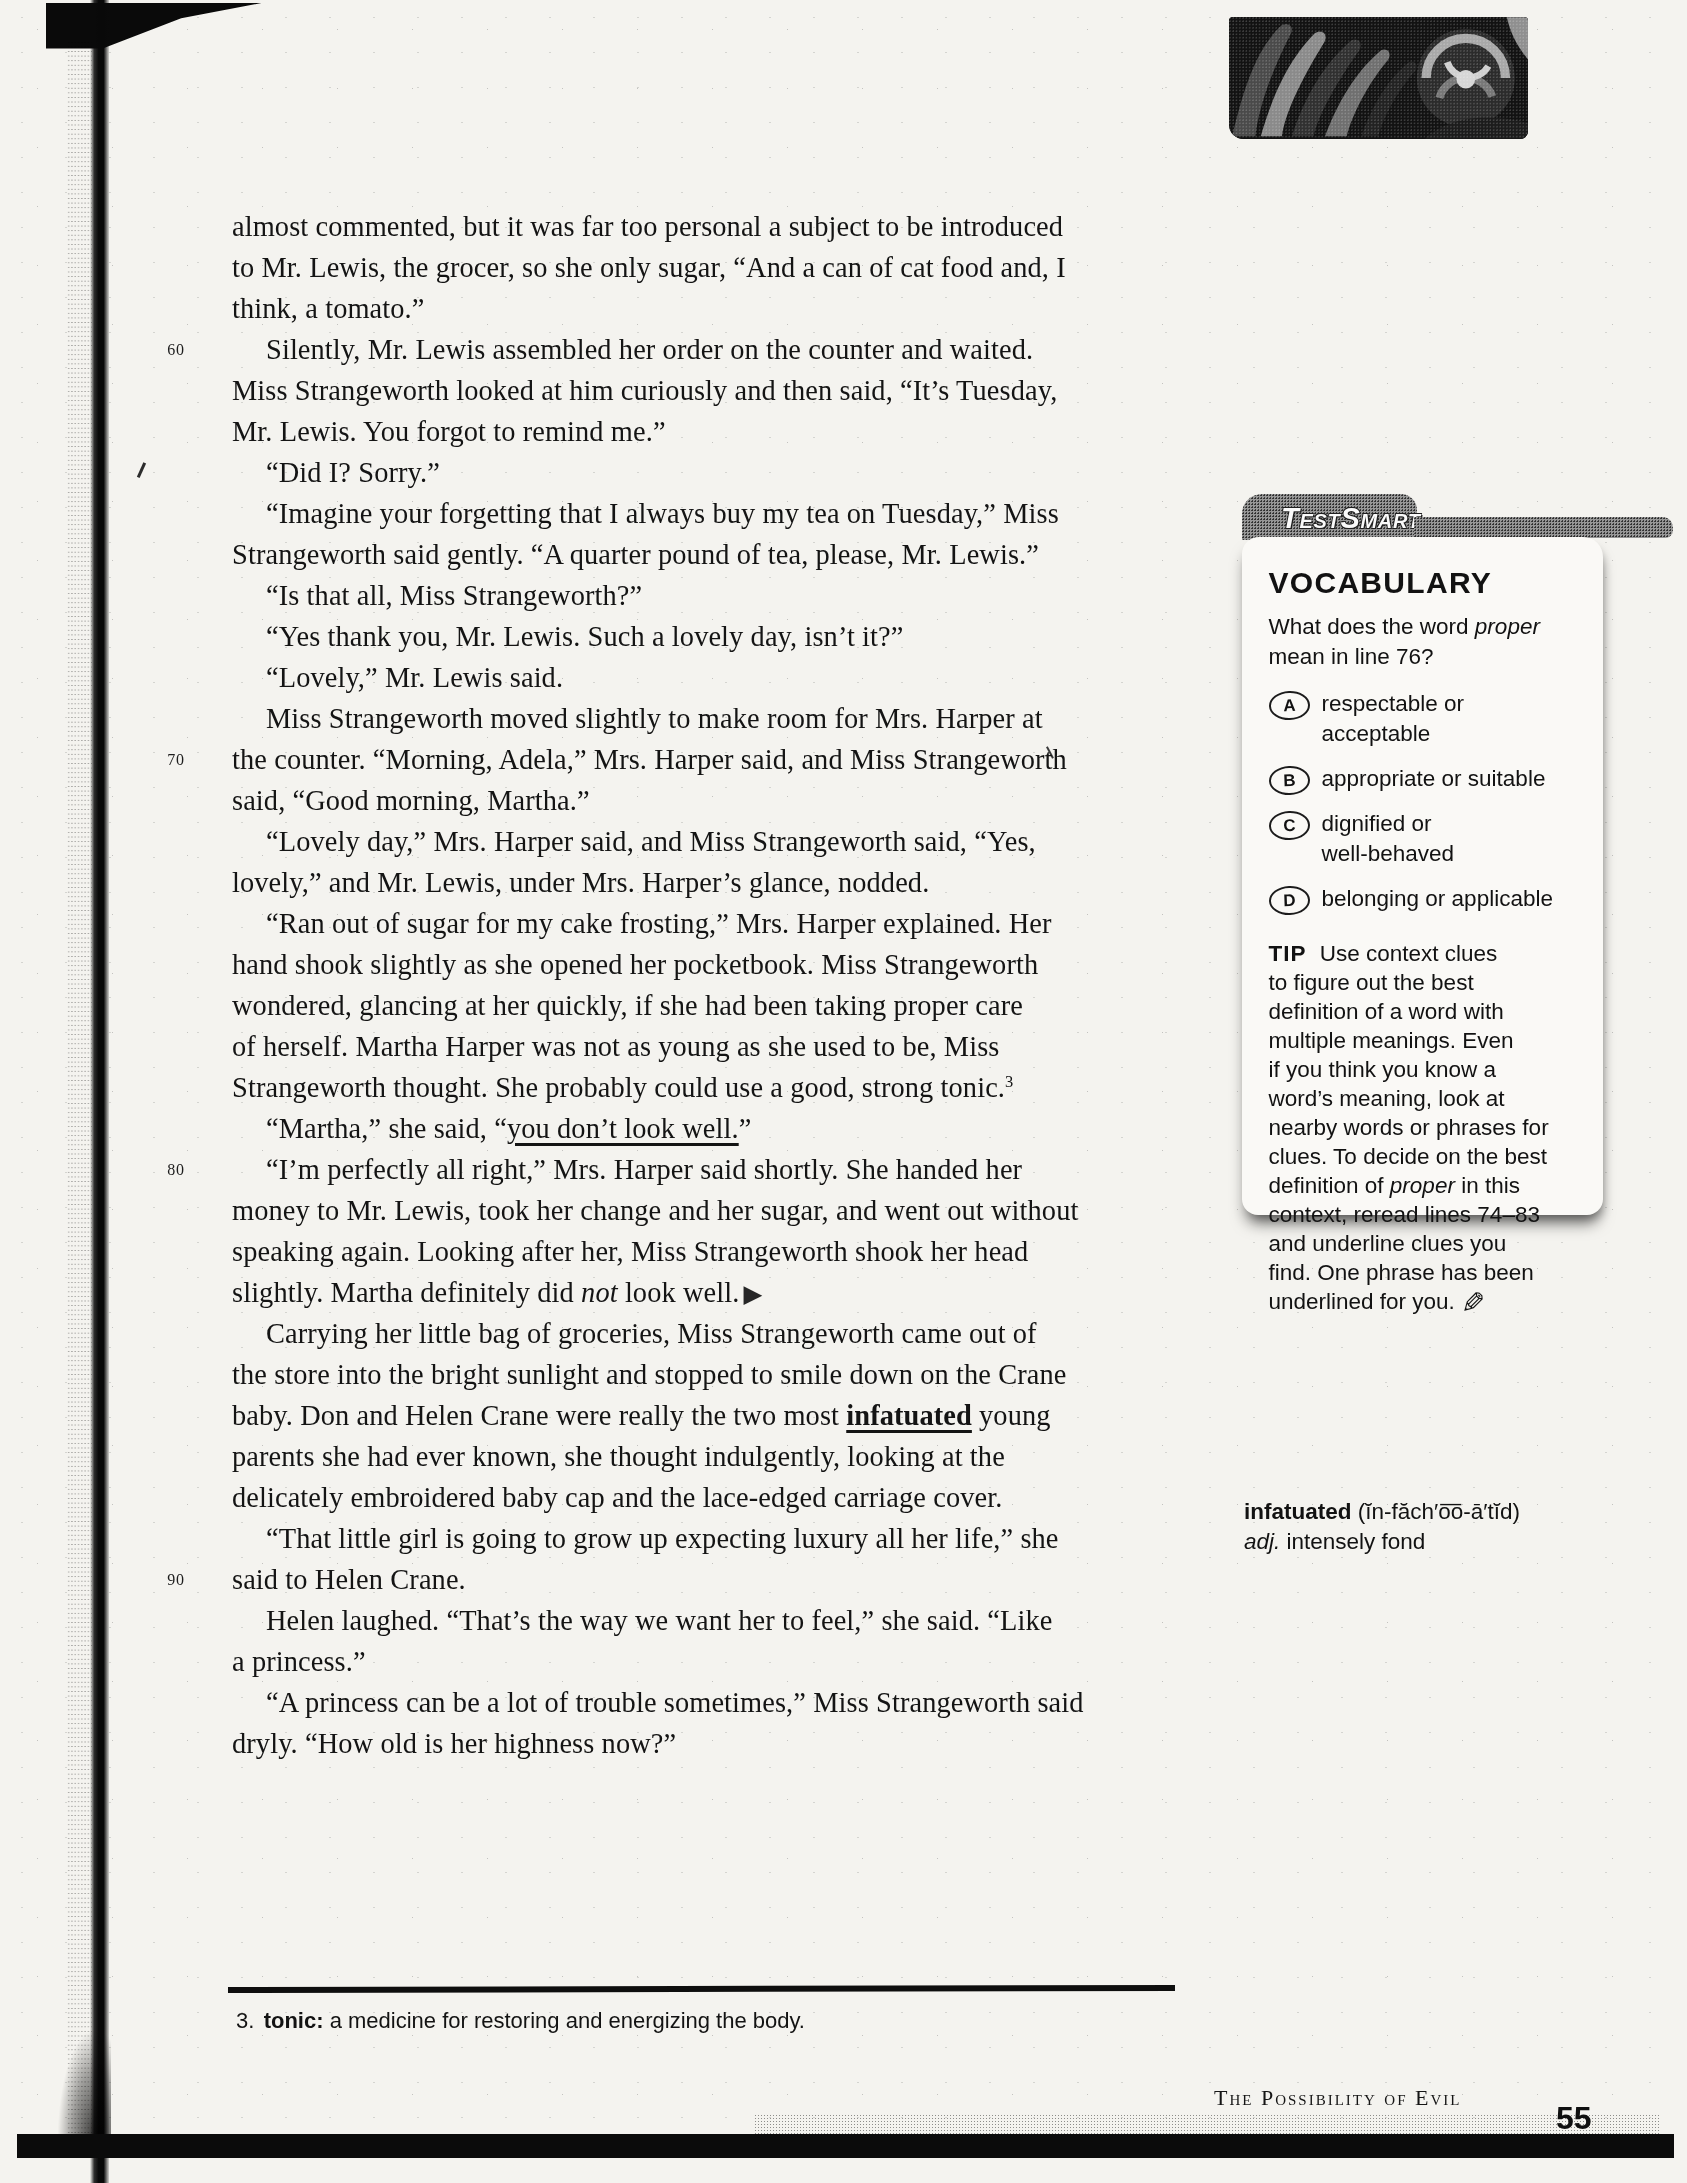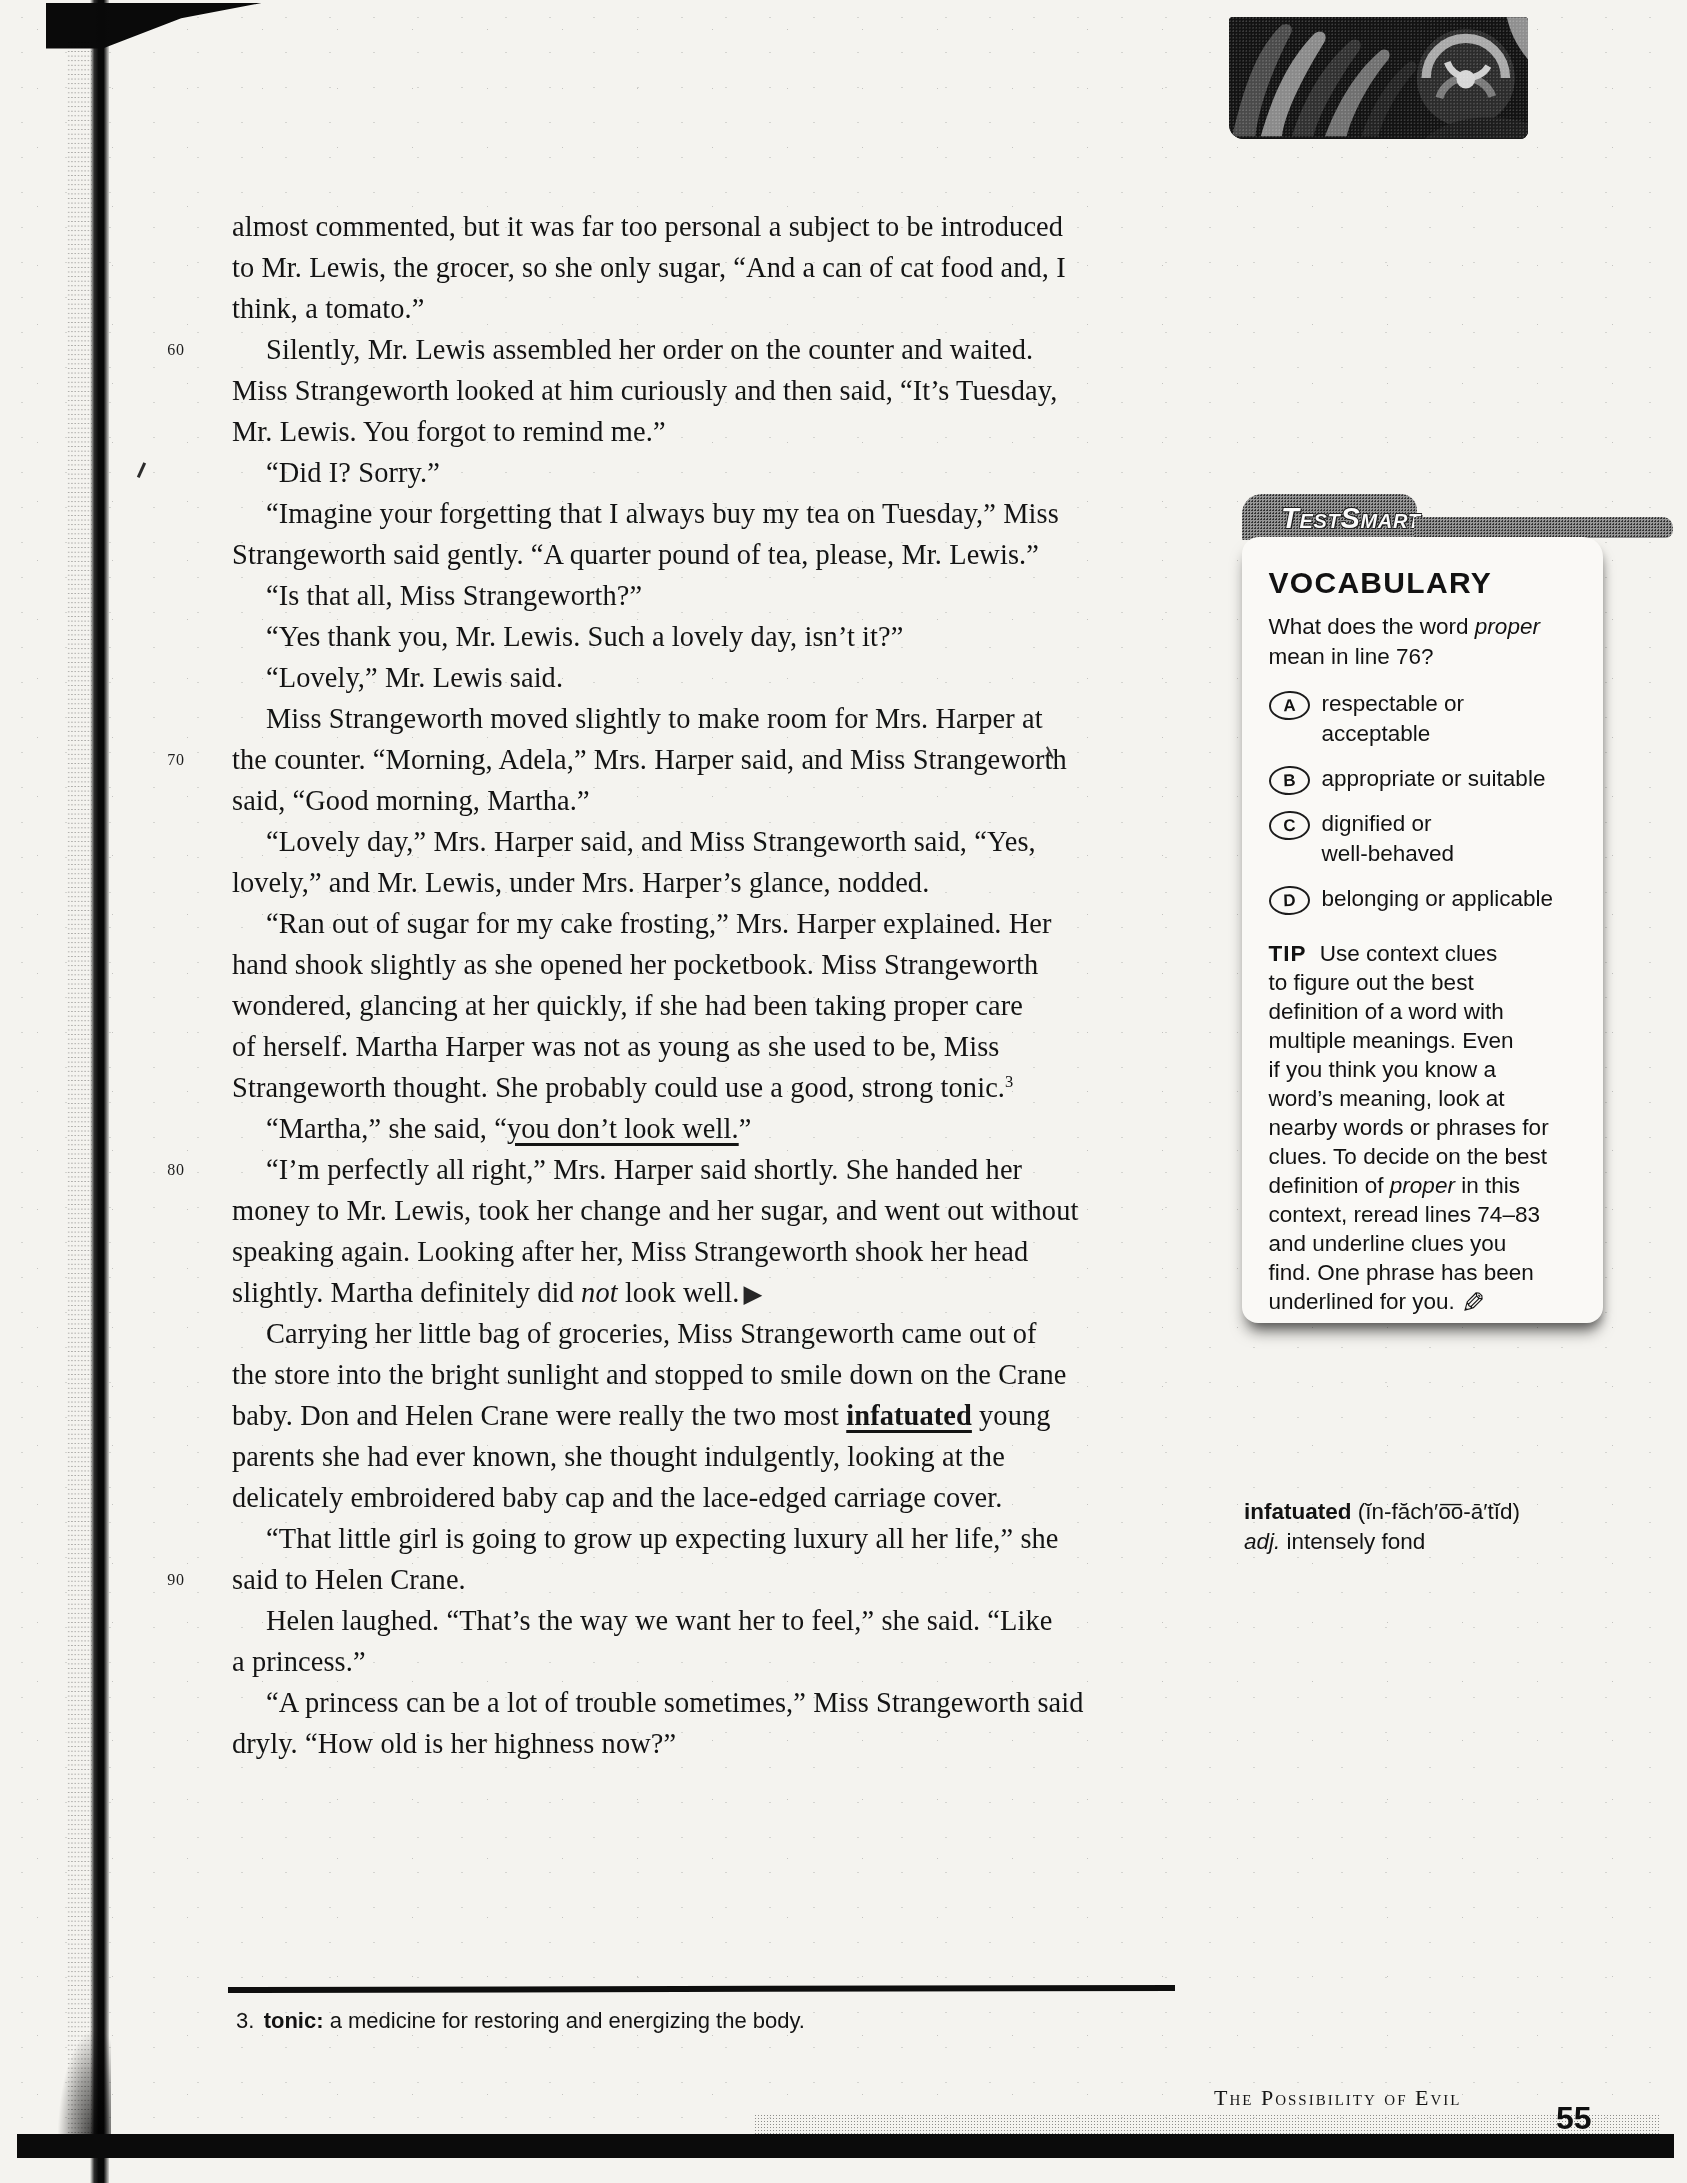--- a/index.html
+++ b/index.html
@@ -55,21 +55,21 @@
   
   .halftone{background-color:#969696;
     background-image:radial-gradient(circle at 1.3px 1.3px, #2e2e2e 0.8px, transparent 1px);
     background-size:3px 3px;}
   .ts-tab{position:absolute;left:1242px;top:494px;width:175px;height:46px;border-radius:20px 16px 0 0;}
   .ts-tab-label{position:relative;display:block;padding-left:39px;line-height:48px;
     font-family:"Liberation Sans",sans-serif;font-style:italic;font-weight:bold;
     font-variant:small-caps;font-size:29px;letter-spacing:0.7px;color:#fafafa;
     text-shadow:1.3px 1.3px 0 #1f1f1f, -0.7px -0.7px 0 #1f1f1f, 0.7px -0.7px 0 #1f1f1f, -0.7px 0.7px 0 #1f1f1f;}
   .ts-ext{position:absolute;left:1414px;top:517px;width:259px;height:21px;border-radius:0 10.6px 8px 0;}
-  .sidebar-box{position:absolute;left:1242px;top:537px;width:361px;height:786px;
+  .sidebar-box{position:absolute;left:1242px;top:537px;width:361px;height:678px;
     background:#faf9f6;border-radius:17px 20px 16px 16px;
     box-shadow:0 12px 14.6px -4px rgba(0,0,0,.55), 4px 6.6px 9.3px -4px rgba(0,0,0,.25);}
   .box-inner{padding:29px 16px 0 26.5px;font-family:"Liberation Sans",sans-serif;color:#121212;}
   .vocab-title{font-size:30px;font-weight:bold;letter-spacing:1.3px;margin-bottom:12px;}
   .q-line{font-size:22.5px;line-height:30px;white-space:nowrap;}
   .q-block{margin-bottom:17px;}
   .opt{display:flex;gap:12px;margin-bottom:14.6px;}
   .opt-circle{flex:0 0 auto;width:37px;height:25px;margin-top:2px;border:2px solid #1c1c1c;border-radius:50%;
     display:flex;align-items:center;justify-content:center;
     font-size:17px;font-weight:bold;transform:rotate(-2deg);}

